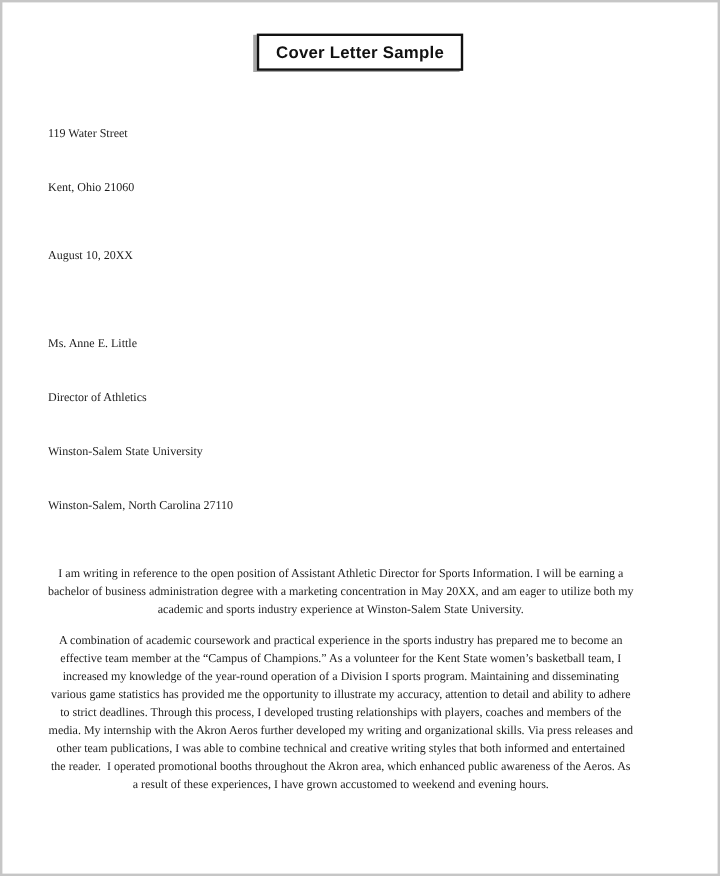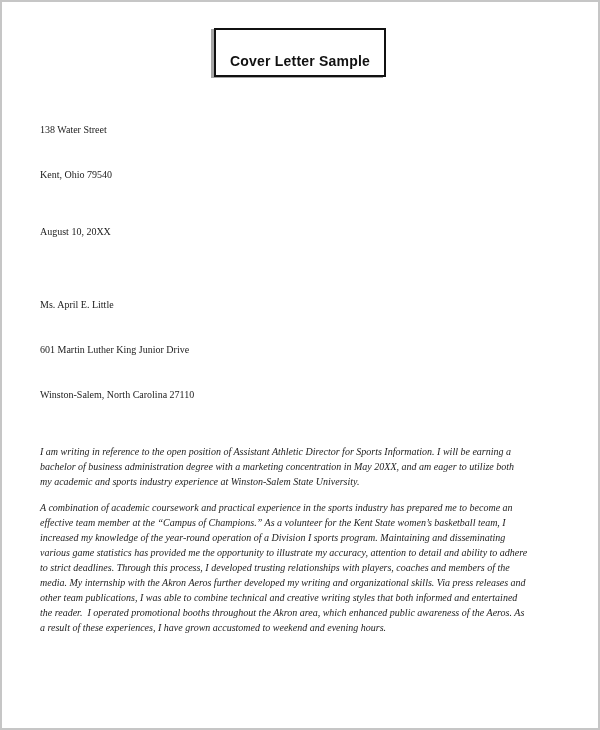--- a/index.html
+++ b/index.html
@@ -14,21 +14,21 @@
     height: 730px;
     box-sizing: border-box;
     background: #ffffff;
     border: 2px solid #c6c6c6;
     overflow: hidden;
     color: #1a1a1a;
   }
   .title-box {
     display: table;
     margin: 26px auto 0 auto;
-    padding: 23px 14px 6px 14px;
+    padding: 5px 14px 6px 14px;
     border: 2px solid #111111;
     box-shadow: -3px 1px 0 #a6a6a6;
     background: #ffffff;
     font-family: "Liberation Sans", "DejaVu Sans", sans-serif;
     font-weight: bold;
     font-size: 14px;
     line-height: 16px;
     letter-spacing: 0.2px;
     color: #111111;
   }
@@ -40,45 +40,45 @@
     color: #1c1c1c;
   }
   .block { white-space: pre-wrap; }
   .address   { margin-bottom: 12px; }
   .date      { margin-bottom: 28px; }
   .recipient { margin-bottom: 12px; }
   .salutation{ margin-bottom: 14px; }
   .para {
     margin: 0 12px 11px 0;
     white-space: pre-wrap;
-    text-align: left;
-    font-style: italic;
+    text-align: center;
   }
 </style>
 </head>
 <body>
 
 <div class="page">
 
   <div class="title-box">
     <span>Cover Letter Sample</span>
   </div>
 
   <div class="letter">
 
     <div class="block address">
-      <div>138 Water Street</div>
-      <div>Kent, Ohio 79540</div>
+      <div>119 Water Street</div>
+      <div>Kent, Ohio 21060</div>
     </div>
 
     <div class="block date">August 10, 20XX</div>
 
     <div class="block recipient">
-      <div>Ms. April E. Little</div>
-      <div>601 Martin Luther King Junior Drive</div>
+      <div>Ms. Anne E. Little</div>
+      <div>Director of Athletics</div>
+      <div>Winston-Salem State University</div>
       <div>Winston-Salem, North Carolina 27110</div>
     </div>
 
 
     <p class="para">I am writing in reference to the open position of Assistant Athletic Director for Sports Information. I will be earning a bachelor of business administration degree with a marketing concentration in May 20XX, and am eager to utilize both my academic and sports industry experience at Winston-Salem State University.</p>
     <p class="para">A combination of academic coursework and practical experience in the sports industry has prepared me to become an effective team member at the “Campus of Champions.” As a volunteer for the Kent State women’s basketball team, I increased my knowledge of the year-round operation of a Division I sports program. Maintaining and disseminating various game statistics has provided me the opportunity to illustrate my accuracy, attention to detail and ability to adhere to strict deadlines. Through this process, I developed trusting relationships with players, coaches and members of the media. My internship with the Akron Aeros further developed my writing and organizational skills. Via press releases and other team publications, I was able to combine technical and creative writing styles that both informed and entertained the reader.  I operated promotional booths throughout the Akron area, which enhanced public awareness of the Aeros. As a result of these experiences, I have grown accustomed to weekend and evening hours.</p>
 
   </div>
 </div>
 

